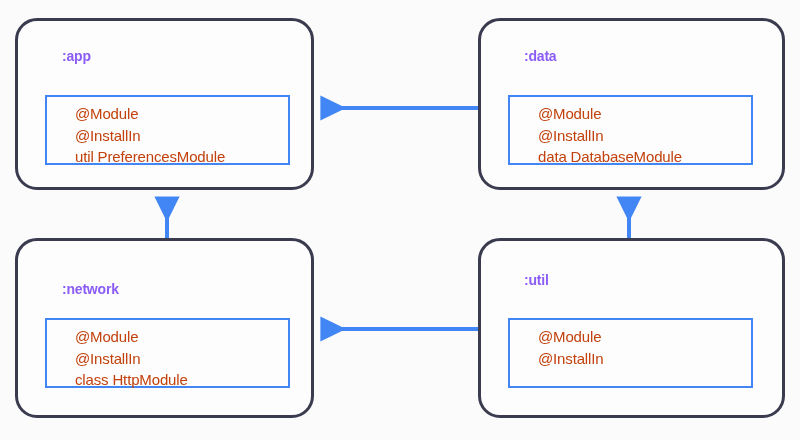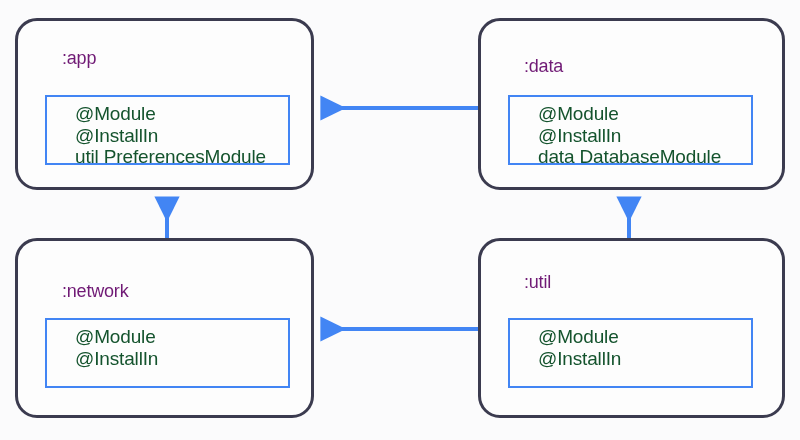--- a/index.html
+++ b/index.html
@@ -28,37 +28,37 @@
   }
   .module-card {
     position: absolute;
     box-sizing: border-box;
     background: #fdfdfd;
     border: 3px solid #3b3b4f;
     border-radius: 22px;
   }
   .module-title {
     position: absolute;
-    font-size: 18px;
-    font-weight: normal;
-    color: #701a75;
+    font-size: 14px;
+    font-weight: bold;
+    color: #8b5cf6;
     letter-spacing: -0.2px;
     white-space: nowrap;
   }
   .code-box {
     position: absolute;
     box-sizing: border-box;
     border: 2px solid #4285f4;
     background: transparent;
     padding: 6px 0 6px 28px;
   }
   .code-line {
-    font-size: 19px;
+    font-size: 15px;
     line-height: 21.5px;
-    color: #14532d;
+    color: #c2410c;
     font-weight: 500;
     white-space: nowrap;
     letter-spacing: -0.15px;
   }
 </style>
 </head>
 <body>
 
 <div id="canvas">
 
@@ -88,32 +88,33 @@
 
   <div class="module-card" style="left:15px; top:18px; width:299px; height:172px;"></div>
   <div class="module-title" style="left:62px; top:48px;">:app</div>
   <div class="code-box" style="left:45px; top:95px; width:245px; height:70px;">
     <div class="code-line">@Module</div>
     <div class="code-line">@InstallIn</div>
     <div class="code-line">util PreferencesModule</div>
   </div>
 
   <div class="module-card" style="left:478px; top:18px; width:307px; height:172px;"></div>
-  <div class="module-title" style="left:524px; top:56px;">:data</div>
+  <div class="module-title" style="left:524px; top:48px;">:data</div>
   <div class="code-box" style="left:508px; top:95px; width:245px; height:70px;">
     <div class="code-line">@Module</div>
     <div class="code-line">@InstallIn</div>
     <div class="code-line">data DatabaseModule</div>
   </div>
 
   <div class="module-card" style="left:15px; top:238px; width:299px; height:180px;"></div>
   <div class="module-title" style="left:62px; top:281px;">:network</div>
   <div class="code-box" style="left:45px; top:318px; width:245px; height:70px;">
     <div class="code-line">@Module</div>
     <div class="code-line">@InstallIn</div>
+    <div class="code-line">class HttpModule</div>
   </div>
 
   <div class="module-card" style="left:478px; top:238px; width:307px; height:180px;"></div>
   <div class="module-title" style="left:524px; top:272px;">:util</div>
   <div class="code-box" style="left:508px; top:318px; width:245px; height:70px;">
     <div class="code-line">@Module</div>
     <div class="code-line">@InstallIn</div>
   </div>
 
 </div>

